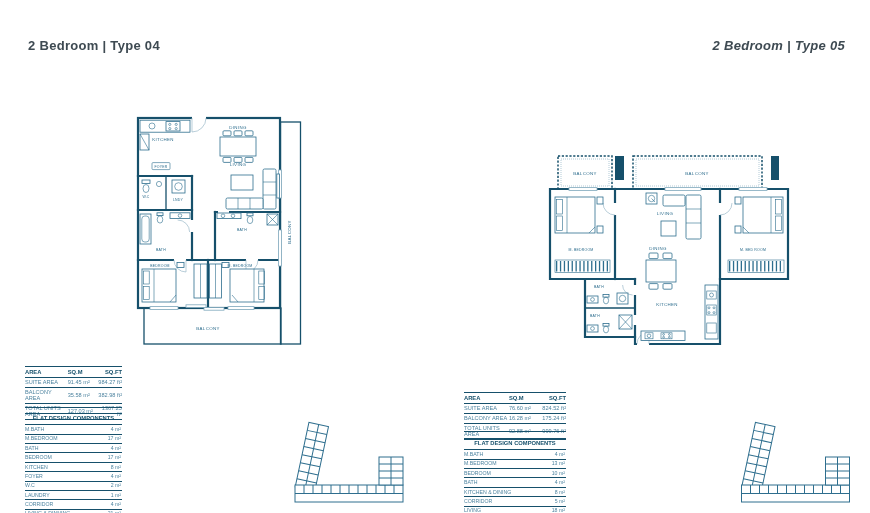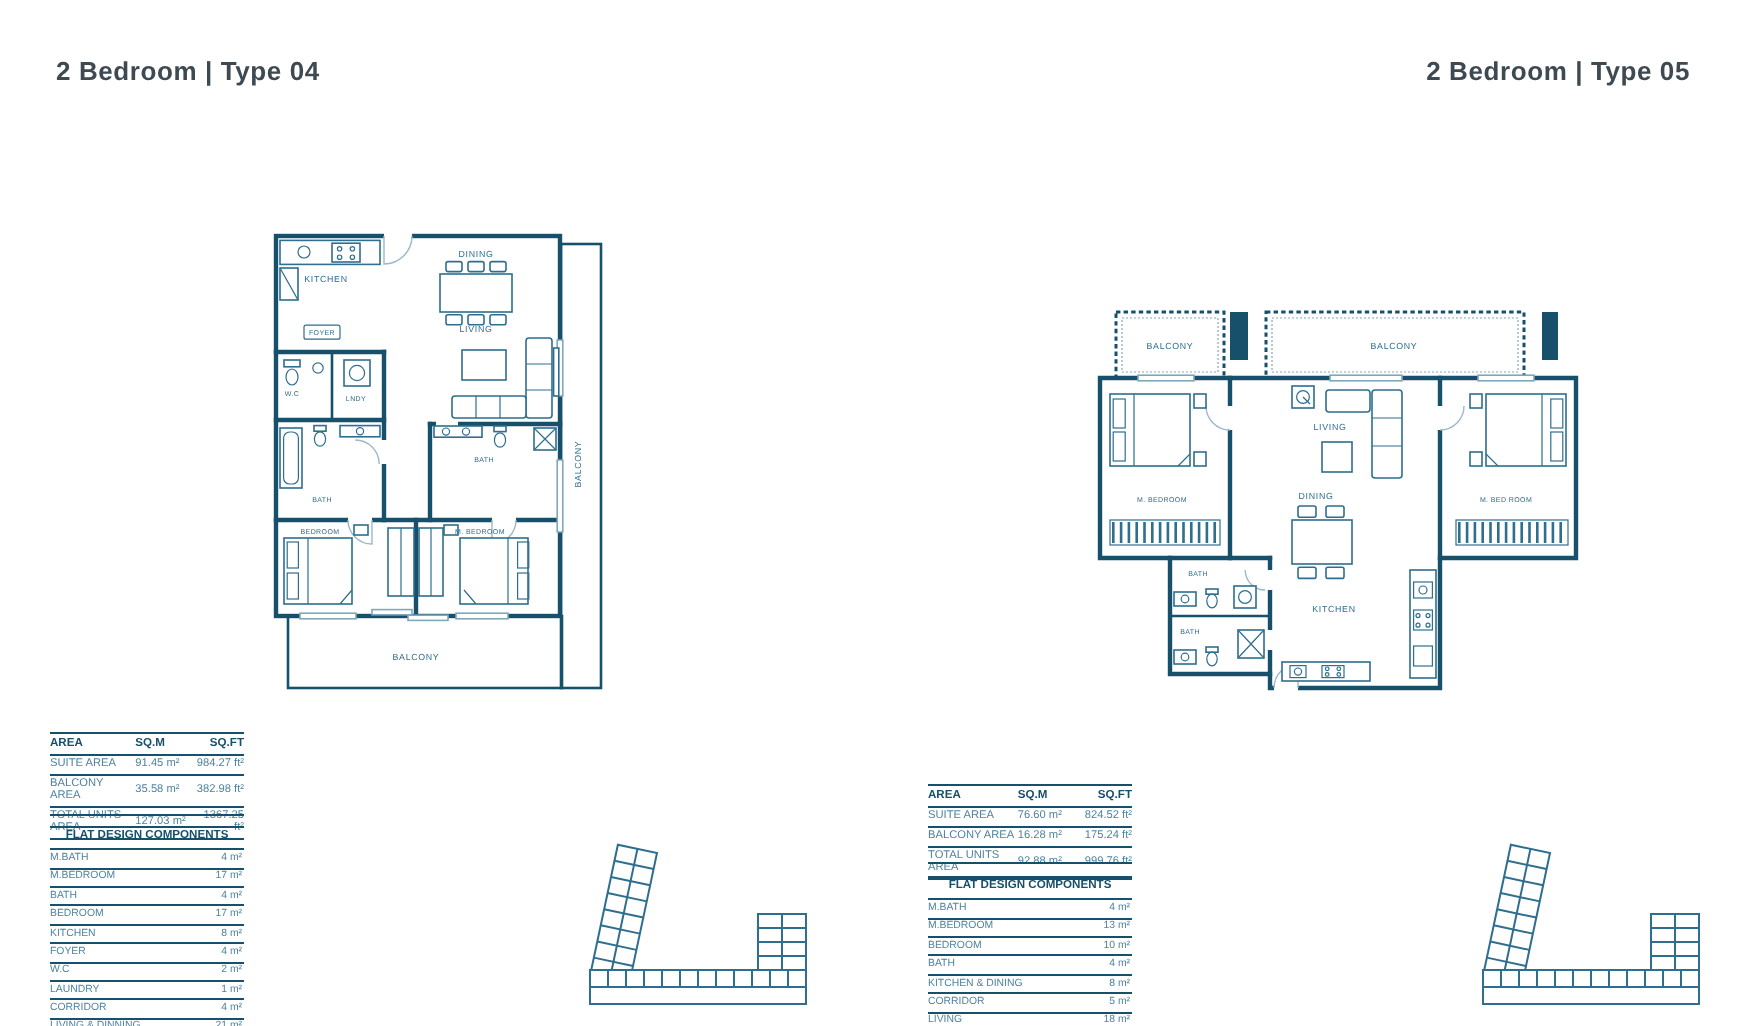--- a/index.html
+++ b/index.html
@@ -1,22 +1,22 @@
 <!DOCTYPE html>
 <html><head>
 <meta charset="utf-8">
 <style>
   html,body{margin:0;padding:0;}
   body{
     width:870px;height:513px;background:#ffffff;position:relative;overflow:hidden;
     font-family:"Liberation Sans", sans-serif;
   }
-  .title{position:absolute;top:28px;font-size:13px;font-weight:600;color:#3E4A52;letter-spacing:.3px;}
+  .title{position:absolute;top:38px;font-size:13px;font-weight:600;color:#3E4A52;letter-spacing:.3px;}
   .title.left{left:28px;}
-  .title.right{right:25px;}
+  .title.right{right:25px;font-style:italic;}
 
   svg{font-family:"Liberation Sans", sans-serif;}
   .plan04{position:absolute;left:130px;top:112px;width:180px;height:246px;}
   .plan05{position:absolute;left:545px;top:147px;width:248px;height:200px;}
 
   .wall{stroke:#16506B;stroke-width:2.2;fill:none;stroke-linecap:square;}
   .wall-thin{stroke:#16506B;stroke-width:1.3;fill:none;}
   .furn{stroke:#2E6E8E;stroke-width:.8;fill:#fff;}
   .furn2{stroke:#2E6E8E;stroke-width:.6;fill:none;}
   .door{stroke:#9BB9C9;stroke-width:.7;fill:none;}

